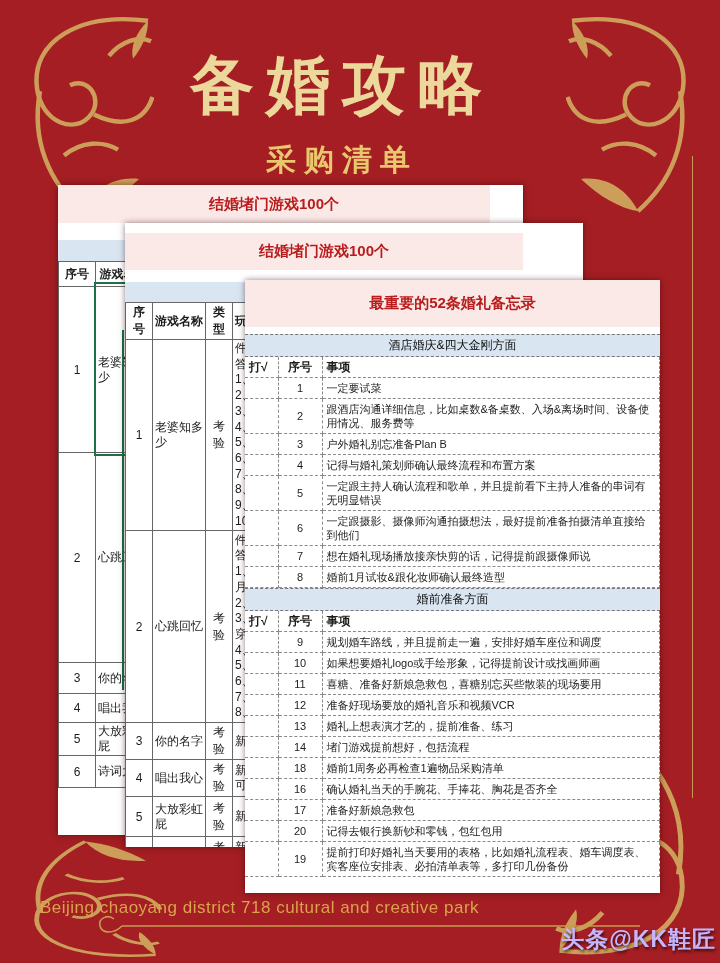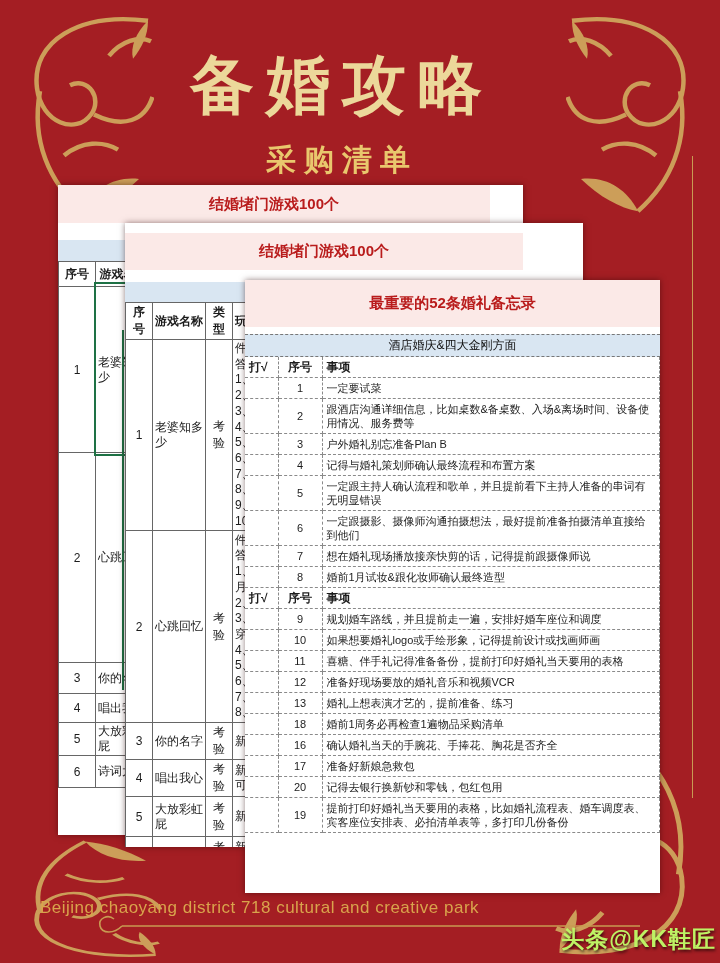--- a/index.html
+++ b/index.html
@@ -77,21 +77,21 @@
     padding:3px 4px;line-height:14px;vertical-align:middle;}
   table.memo th{font-weight:bold;text-align:left;font-size:12px;}
   table.memo td.no{text-align:center;}
   table.memo td.chk{text-align:center;}
   .gap7{height:7px;}
 
   
   .footer{position:absolute;top:898px;left:0;width:100%;text-align:left;
     font-size:17px;color:#d9a44c;letter-spacing:.5px;padding-left:40px;}
   .watermark{position:absolute;right:4px;bottom:8px;font-size:23px;font-weight:900;
-    color:#bef264;text-shadow:1px 2px 3px rgba(0,0,0,.65);letter-spacing:1px;}
+    color:#c4b5fd;text-shadow:1px 2px 3px rgba(0,0,0,.65);letter-spacing:1px;}
 </style>
 </head>
 <body>
 
 <div id="canvas">
 
   <svg width="0" height="0" style="position:absolute">
     <defs>
       <symbol id="fl" viewBox="0 0 100 140" preserveAspectRatio="none">
         <g fill="none" stroke="#cfa55c" stroke-width="3">
@@ -341,20 +341,21 @@
           </tr>
 
           <tr>
             <td class="chk"></td>
             <td class="no">8</td>
             <td>婚前1月试妆&amp;跟化妆师确认最终造型</td>
           </tr>
         </tbody>
     </table>
 
+    <div class="blueband bb-front">婚前准备方面</div>
     <table class="memo">
       <colgroup>
           <col style="width:33px">
           <col style="width:44px">
           <col>
         </colgroup>
       <thead>
         <tr>
           <th>打√</th>
           <th style="text-align:center">序号</th>
@@ -371,35 +372,40 @@
 
           <tr>
             <td class="chk"></td>
             <td class="no">10</td>
             <td>如果想要婚礼logo或手绘形象，记得提前设计或找画师画</td>
           </tr>
 
           <tr>
             <td class="chk"></td>
             <td class="no">11</td>
-            <td>喜糖、伴手礼记得准备备份，提前打印好婚礼当天要用的表格</td>
+            <td>喜糖、准备好新娘急救包，喜糖别忘买些散装的现场要用</td>
           </tr>
 
           <tr>
             <td class="chk"></td>
             <td class="no">12</td>
             <td>准备好现场要放的婚礼音乐和视频VCR</td>
           </tr>
 
           <tr>
             <td class="chk"></td>
             <td class="no">13</td>
             <td>婚礼上想表演才艺的，提前准备、练习</td>
           </tr>
 
+          <tr>
+            <td class="chk"></td>
+            <td class="no">14</td>
+            <td>堵门游戏提前想好，包括流程</td>
+          </tr>
 
           <tr>
             <td class="chk"></td>
             <td class="no">18</td>
             <td>婚前1周务必再检查1遍物品采购清单</td>
           </tr>
 
           <tr>
             <td class="chk"></td>
             <td class="no">16</td>

